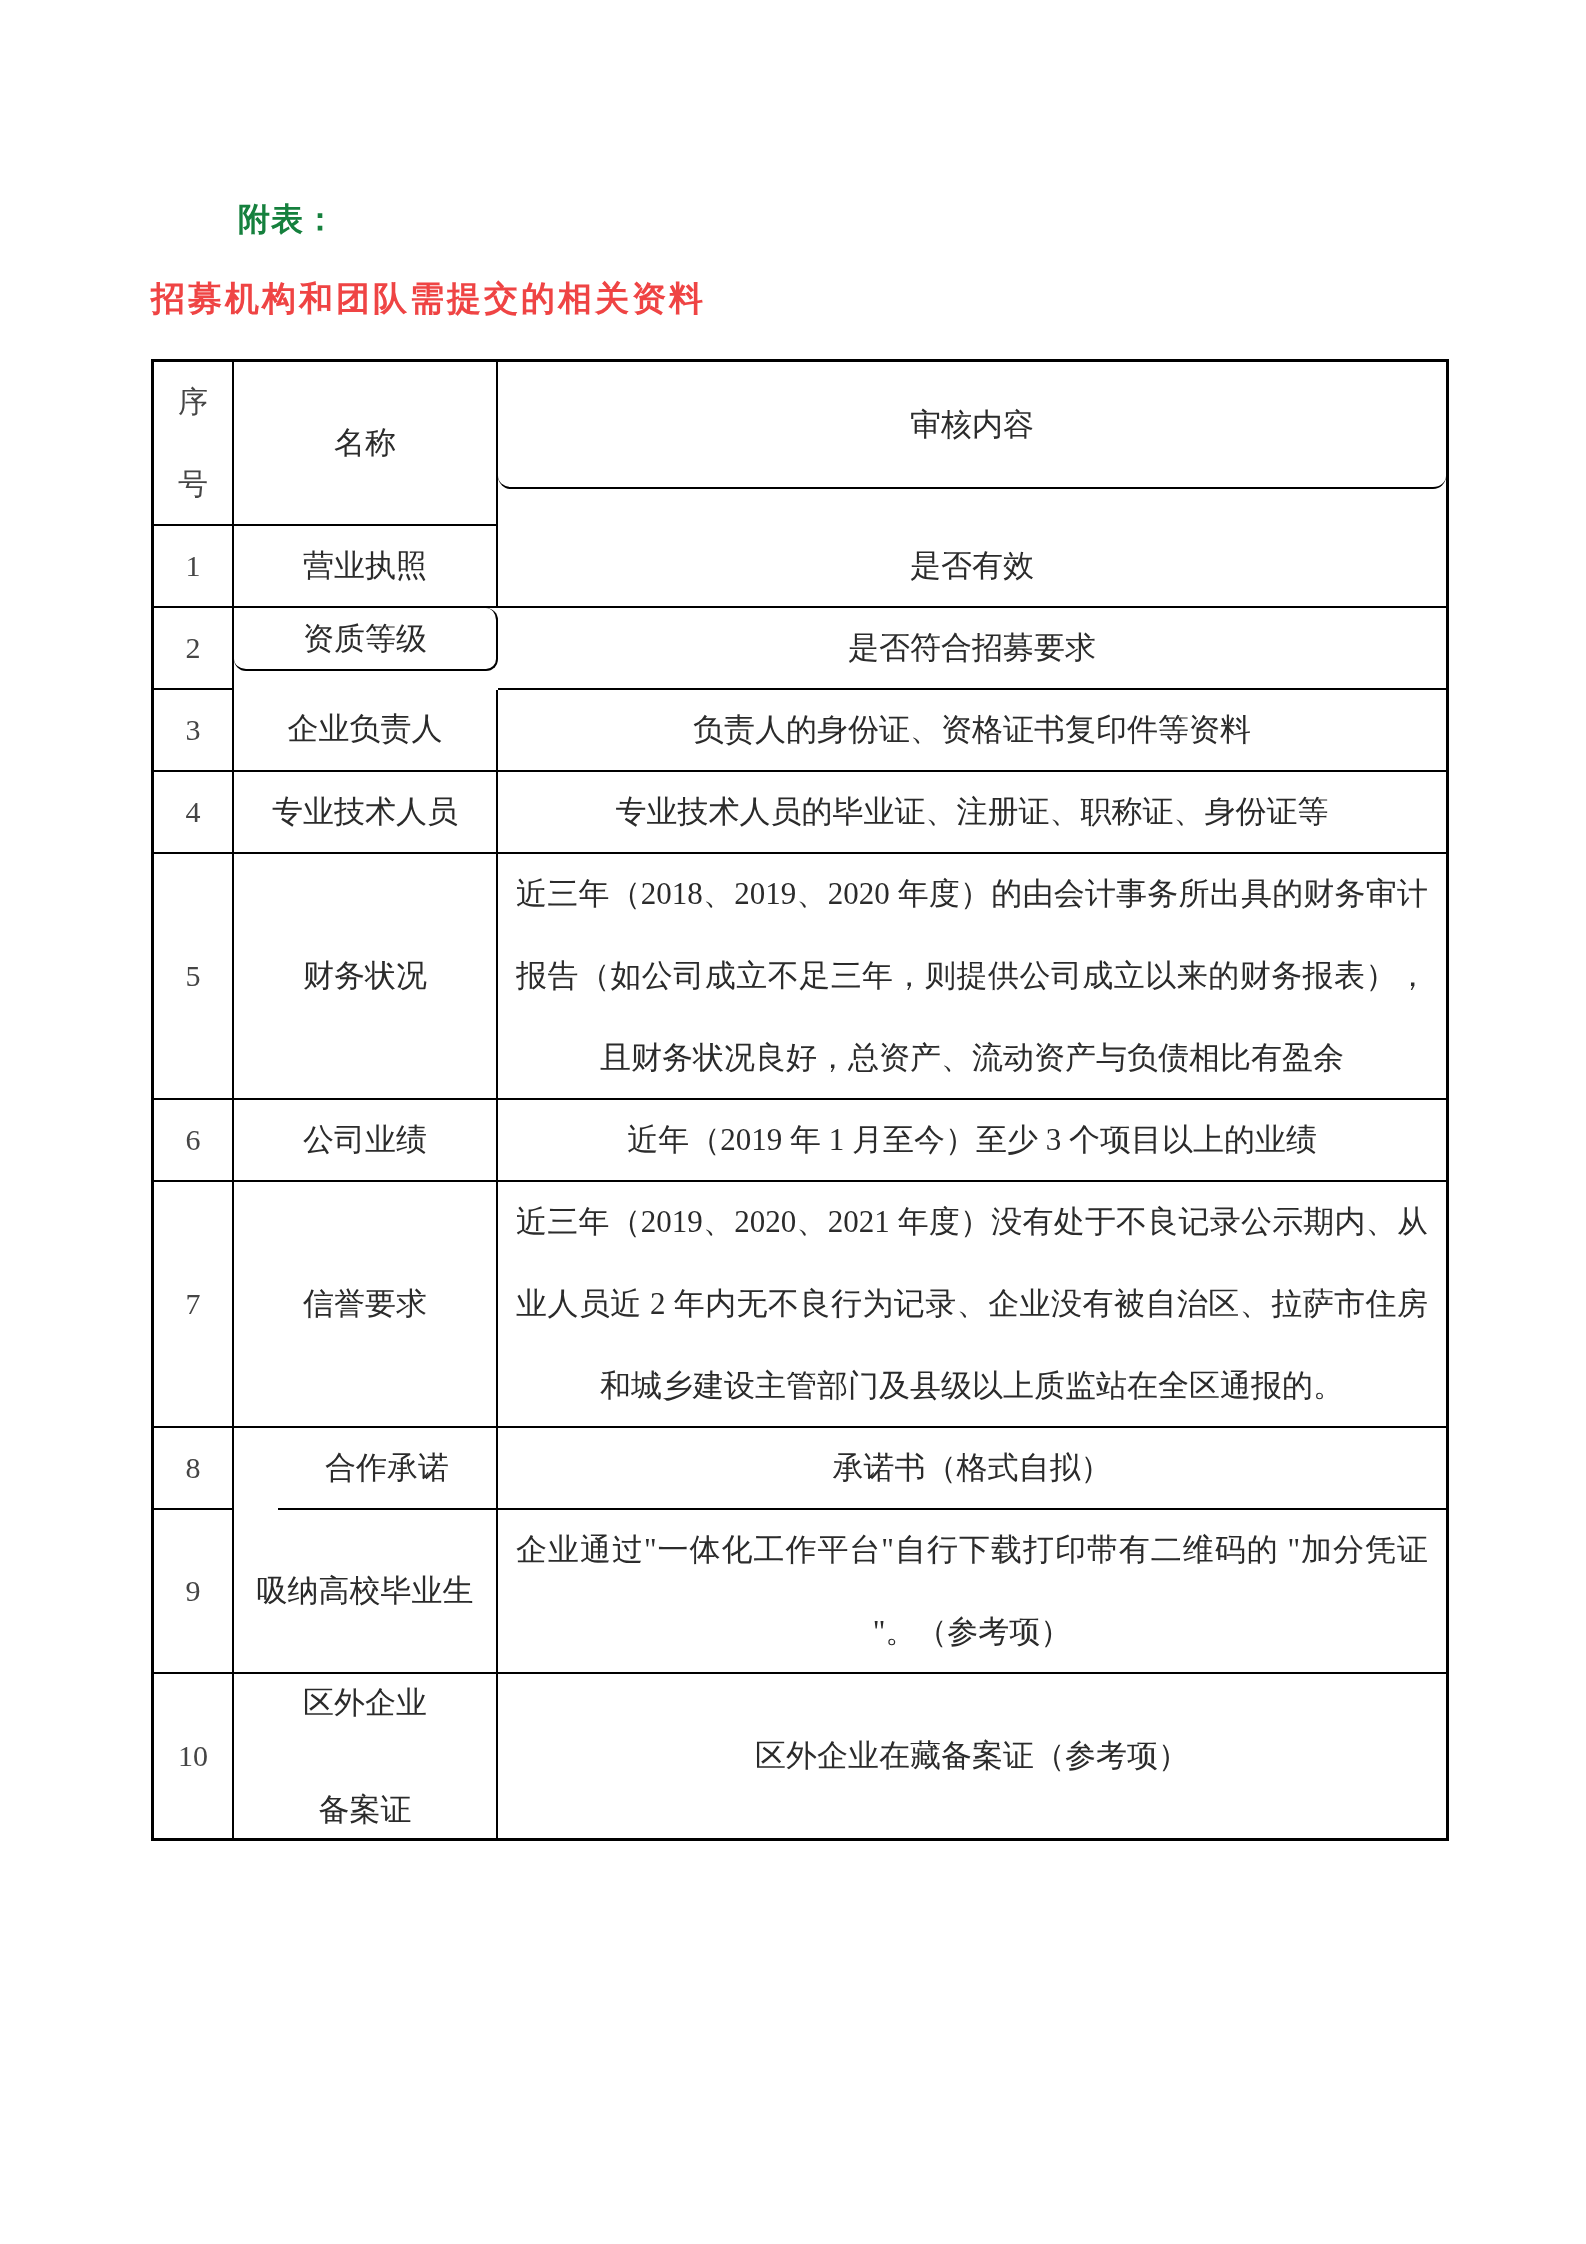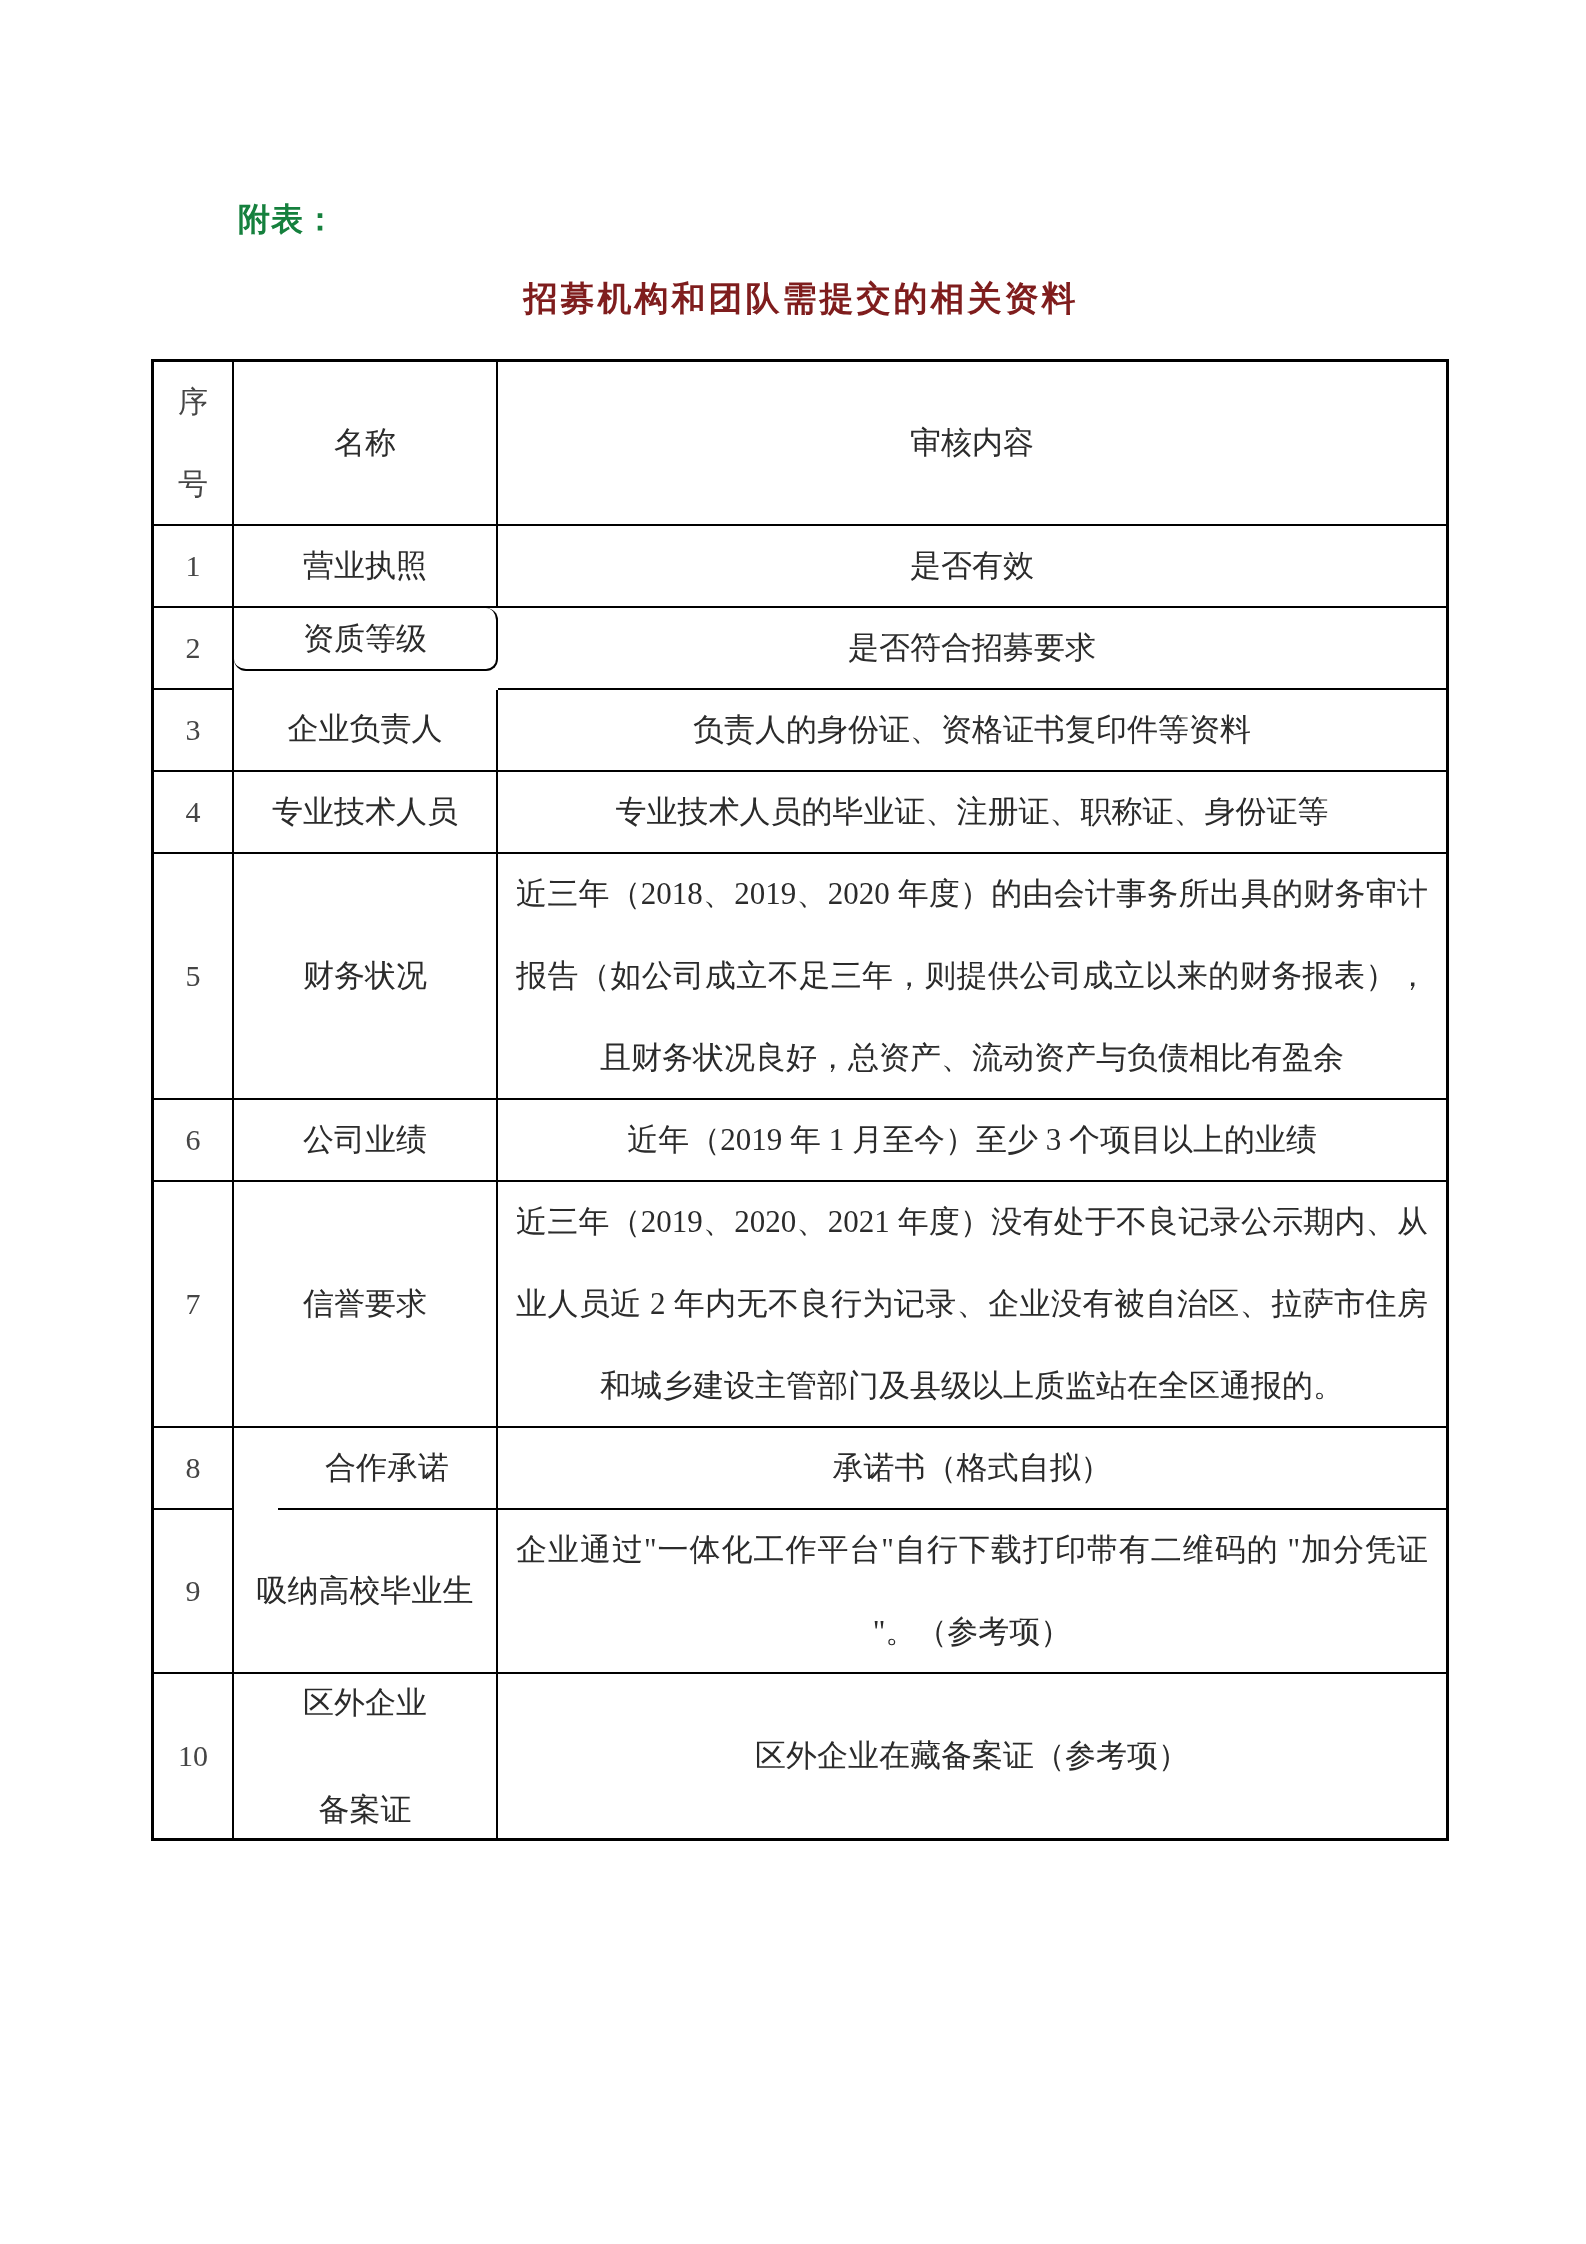--- a/index.html
+++ b/index.html
@@ -10,22 +10,22 @@
     font-family:"Liberation Serif","DejaVu Serif",serif;
     color:#2b2b2b;
   }
   .appendix{
     position:absolute;left:238px;top:198px;
     font-size:32px;font-weight:bold;color:#15803d;
     letter-spacing:1px;
   }
   .doc-title{
     position:absolute;left:151px;top:276px;width:1300px;
-    margin:0;text-align:center;
-    font-size:34px;font-weight:bold;color:#7f1d1d;
+    margin:0;
+    font-size:34px;font-weight:bold;color:#ef4444;
     letter-spacing:3px;
   }
   .tbl{
     position:absolute;left:151px;top:359px;
     display:grid;
     grid-template-columns:80px 264px 948px;
     border:3px solid #000;
   }
   .cell{
     box-sizing:border-box;
@@ -54,21 +54,21 @@
   <h1 class="doc-title">招募机构和团队需提交的相关资料</h1>
 
   <div class="tbl" id="tbl">
       <div class="cell c1" style="height: 164px;">
         <div class="line center">序</div>
         <div class="line center">号</div>
       </div>
       <div class="cell c2" style="height: 164px;">
         <div class="line center">名称</div>
       </div>
-      <div class="cell c3" style="height: 164px;">
+      <div class="cell c3" style="height: 127px; border-radius: 13px;">
         <div class="line center">审核内容</div>
       </div>
       <div class="cell c1" style="height: 82px;">
         <div class="line center">1</div>
       </div>
       <div class="cell c2" style="height: 82px;">
         <div class="line center">营业执照</div>
       </div>
       <div class="cell c3" style="height: 82px;">
         <div class="line center">是否有效</div>

